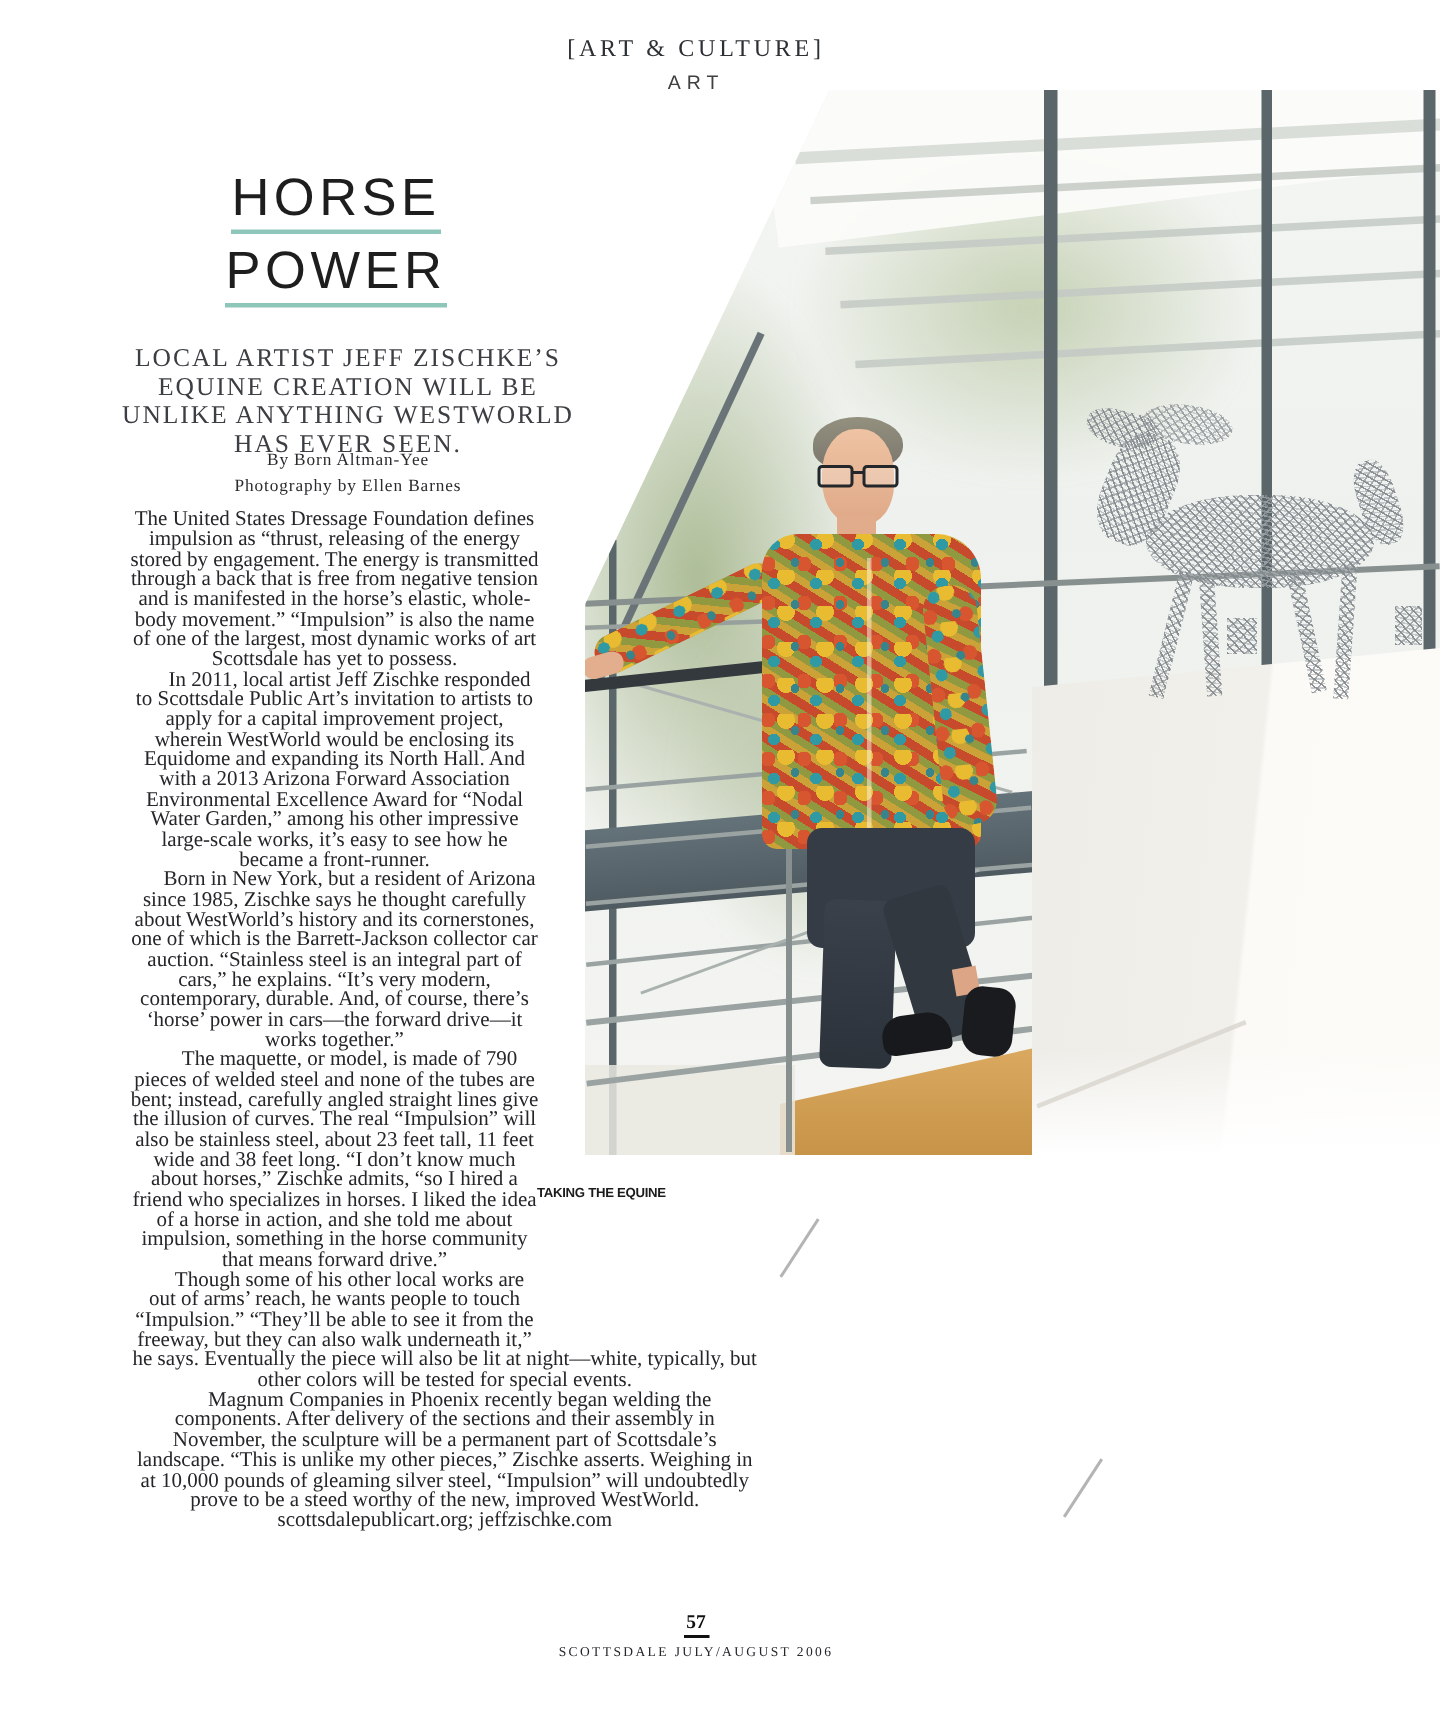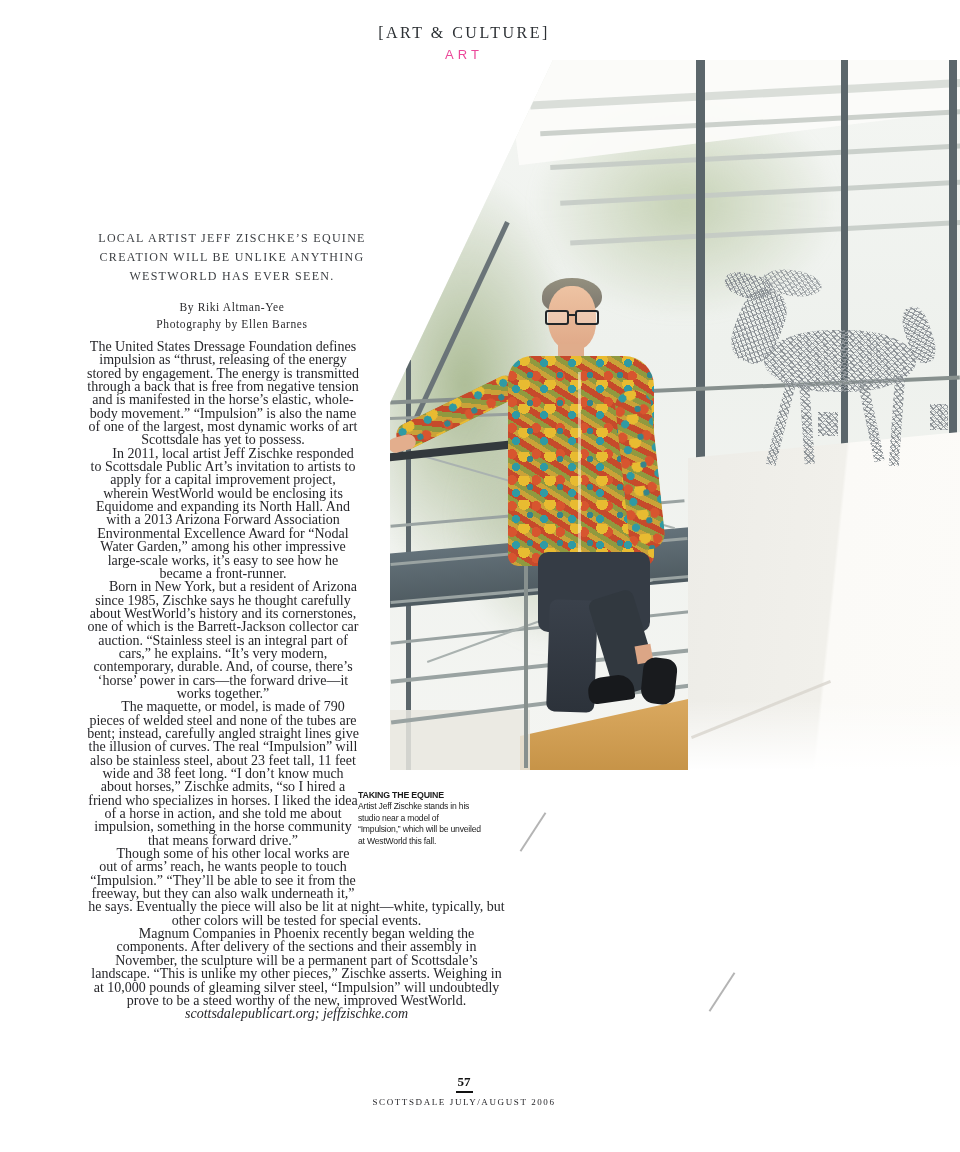--- a/index.html
+++ b/index.html
@@ -3,41 +3,41 @@
 <meta charset="utf-8">
 <style>
   html,body{margin:0;padding:0;background:#ffffff;}
   .page{position:relative;width:960px;height:1152px;background:#ffffff;overflow:hidden;
         font-family:"Liberation Serif",serif;color:#26262a;}
 
   
   .masthead{position:absolute;left:0;top:24px;width:928px;text-align:center;}
   .kicker{font-family:"Liberation Serif",serif;font-size:16px;letter-spacing:2.5px;color:#2c3034;}
   .kicker-sub{margin-top:5px;font-family:"Liberation Sans",sans-serif;font-size:13px;
-              letter-spacing:4px;color:#ec4899;}
+              letter-spacing:4px;color:#404040;}
 
   
   .title{position:absolute;left:118px;top:114px;width:212px;text-align:center;
          font-family:"Liberation Sans",sans-serif;color:#1e1e1f;}
   .title-line{line-height:1;}
   .title-word{display:inline-block;font-size:35px;letter-spacing:3px;font-weight:400;
               border-bottom:3px solid #8FC6BA;padding-bottom:4px;margin-bottom:7px;}
 
   .deck{position:absolute;left:76px;top:229px;width:312px;text-align:center;
-        font-size:12px;line-height:19px;letter-spacing:1.3px;color:#3b3e42;}
+        font-size:17px;line-height:19px;letter-spacing:1.3px;color:#3b3e42;}
   .byline{position:absolute;left:76px;top:299px;width:312px;text-align:center;
           font-size:11.5px;line-height:17px;color:#2b2b2e;letter-spacing:.6px;}
 
   
   .article{position:absolute;left:86px;top:340px;width:421px;
            font-size:14px;line-height:13.35px;color:#26262a;text-align:center;}
   .wrap-spacer{float:right;width:147px;height:549px;}
   .article p{margin:0;}
   .article p + p{text-indent:20px;}
-  .article .links{font-style:italic;}
+  .article .links{}
 
   
   .caption{position:absolute;left:358px;top:790px;width:124px;
            font-family:"Liberation Sans",sans-serif;color:#1c1c1c;
            font-size:8.6px;line-height:11.4px;letter-spacing:-0.2px;}
   .caption .cap-title{font-weight:bold;font-size:8.8px;}
 
   
   .pull-quote{position:absolute;left:515px;top:838px;width:268px;text-align:center;
               font-family:"Liberation Sans",sans-serif;font-size:16.5px;line-height:25px;
@@ -234,41 +234,44 @@
       <div class="wire h-mane"></div>
       <div class="wire h-body"></div>
       <div class="wire h-tail"></div>
       <div class="wire h-leg hl1"></div>
       <div class="wire h-leg hl2"></div>
       <div class="wire h-leg hl3"></div>
       <div class="wire h-leg hl4"></div>
     </div>
   </div>
 
+  <div class="title">
+    <div class="title-line"><span class="title-word">HORSE</span></div>
+    <div class="title-line"><span class="title-word">POWER</span></div>
+  </div>
 
   <div class="deck">LOCAL ARTIST JEFF ZISCHKE’S EQUINE CREATION WILL BE UNLIKE ANYTHING WESTWORLD HAS EVER SEEN.</div>
 
   <div class="byline">
-    <div>By Riki Altman-Yee</div>
+    <div>By Born Altman-Yee</div>
     <div>Photography by Ellen Barnes</div>
   </div>
 
   <div class="article">
     <div class="wrap-spacer"></div>
     <p>The United States Dressage Foundation defines impulsion as “thrust, releasing of the energy stored by engagement. The energy is transmitted through a back that is free from negative tension and is manifested in the horse’s elastic, whole-body movement.” “Impulsion” is also the name of one of the largest, most dynamic works of art Scottsdale has yet to possess.</p>
     <p>In 2011, local artist Jeff Zischke responded to Scottsdale Public Art’s invitation to artists to apply for a capital improvement project, wherein WestWorld would be enclosing its Equidome and expanding its North Hall. And with a 2013 Arizona Forward Association Environmental Excellence Award for “Nodal Water Garden,” among his other impressive large-scale works, it’s easy to see how he became a front-runner.</p>
     <p>Born in New York, but a resident of Arizona since 1985, Zischke says he thought carefully about WestWorld’s history and its cornerstones, one of which is the Barrett-Jackson collector car auction. “Stainless steel is an integral part of cars,” he explains. “It’s very modern, contemporary, durable. And, of course, there’s ‘horse’ power in cars—the forward drive—it works together.”</p>
     <p>The maquette, or model, is made of 790 pieces of welded steel and none of the tubes are bent; instead, carefully angled straight lines give the illusion of curves. The real “Impulsion” will also be stainless steel, about 23 feet tall, 11 feet wide and 38 feet long. “I don’t know much about horses,” Zischke admits, “so I hired a friend who specializes in horses. I liked the idea of a horse in action, and she told me about impulsion, something in the horse community that means forward drive.”</p>
     <p>Though some of his other local works are out of arms’ reach, he wants people to touch “Impulsion.” “They’ll be able to see it from the freeway, but they can also walk underneath it,” he says. Eventually the piece will also be lit at night—white, typically, but other colors will be tested for special events.</p>
     <p><span>Magnum Companies in Phoenix recently began welding the components. After delivery of the sections and their assembly in November, the sculpture will be a permanent part of Scottsdale’s landscape. “This is unlike my other pieces,” Zischke asserts. Weighing in at 10,000 pounds of gleaming silver steel, “Impulsion” will undoubtedly prove to be a steed worthy of the new, improved WestWorld.</span> <span class="links">scottsdalepublicart.org; jeffzischke.com</span></p>
   </div>
 
   <div class="caption">
     <div class="cap-title">TAKING THE EQUINE</div>
-    <div class="cap-text">Artist Jeff Zischke stands in his studio near a model of “Impulsion,” which will be unveiled at WestWorld this fall.</div>
   </div>
 
   <div class="slash s-top"></div>
   <div class="slash s-bottom"></div>
 
   <div class="folio">
     <div><span class="page-num">57</span></div>
     <div class="mag-line">SCOTTSDALE JULY/AUGUST 2006</div>
   </div>
 

